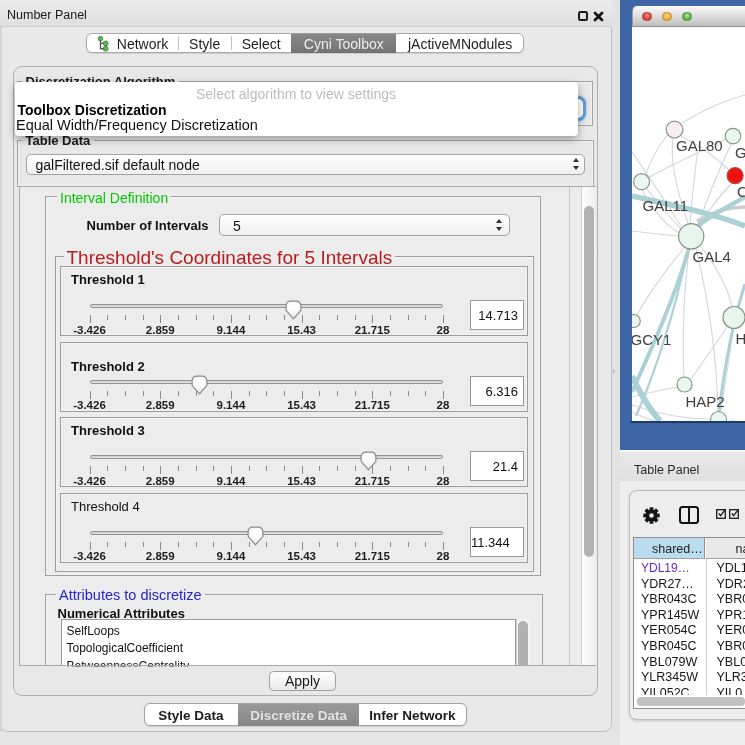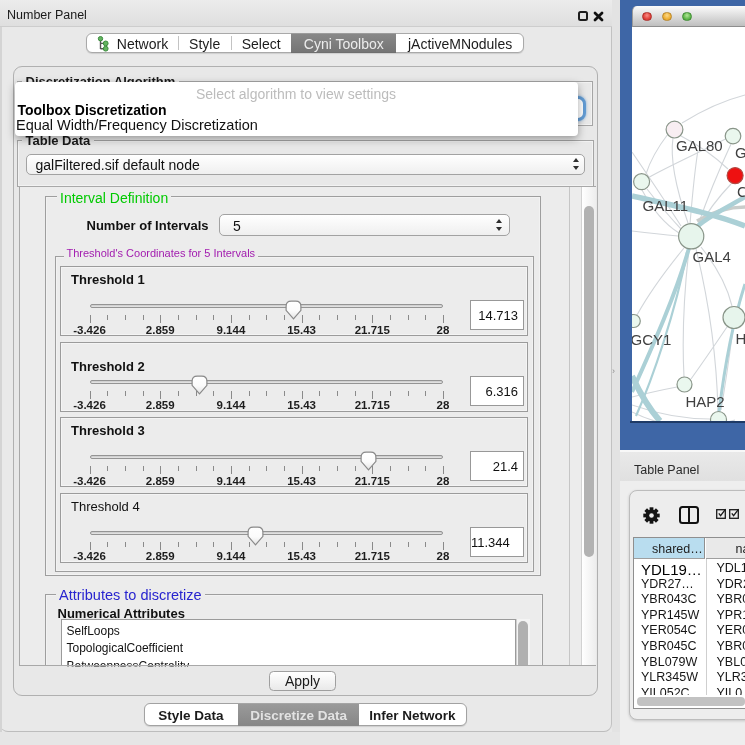--- a/index.html
+++ b/index.html
@@ -55,21 +55,21 @@
 <div class="abs" style="left:583.5px;top:206px;width:10px;height:351px;background:#b2b2b2;border-radius:5px"></div>
 
 <div class="abs" style="left:45px;top:196px;width:496px;height:380px;border:1px solid #9e9e9e;box-shadow:inset 0 0 0 1px #f2f2f2"></div>
 <div class="abs" style="left:57px;top:189.5px;padding:0 3px;background:#ececec;font-size:14px;color:#00ca00">Interval Definition</div>
 <div class="abs" style="left:86.5px;top:217.5px;font-size:13px;font-weight:bold;color:#111">Number of Intervals</div>
 <div class="abs" style="left:218.5px;top:214px;width:291px;height:22px;background:linear-gradient(#ffffff,#efefef);border:1px solid #a2a2a2;border-radius:5px"></div>
 <div class="abs" style="left:233px;top:217.5px;font-size:14px;color:#111">5</div>
 <div style="position:absolute;left:495.5px;top:219px;width:0;height:0;border-left:3.5px solid transparent;border-right:3.5px solid transparent;border-bottom:4.5px solid #2e2e2e"></div>
     <div style="position:absolute;left:495.5px;top:226.5px;width:0;height:0;border-left:3.5px solid transparent;border-right:3.5px solid transparent;border-top:4.5px solid #2e2e2e"></div>
 <div class="abs" style="left:55px;top:256px;width:479px;height:315.5px;border:1px solid #9e9e9e;box-shadow:inset 0 0 0 1px #f2f2f2"></div>
-<div class="abs" style="left:63.5px;top:247px;padding:0 3px;background:#ececec;font-size:11px;color:#a21caf">Threshold's Coordinates for 5 Intervals</div>
+<div class="abs" style="left:63.5px;top:247px;padding:0 3px;background:#ececec;font-size:19px;color:#b91c1c">Threshold's Coordinates for 5 Intervals</div>
 
 <div style="position:absolute;left:60px;top:266.0px;width:468px;height:70px;border:1px solid #9b9b9b;box-shadow:inset 0 0 0 1px #f4f4f4"></div>
 <div style="position:absolute;left:71px;top:272.0px;font-size:13px;font-weight:bold;color:#111">Threshold 1</div>
 <div style="position:absolute;left:90px;top:304.0px;width:353px;height:4px;border:1px solid #949494;border-radius:3px;background:linear-gradient(#c9c9c9,#e8e8e8)"></div>
 <svg style="position:absolute;left:285.1px;top:299.8px" width="17" height="20" viewBox="0 0 17 20">
       <defs>
         <linearGradient id="thg293" x1="0" y1="0" x2="0" y2="1">
           <stop offset="0" stop-color="#ffffff"></stop>
           <stop offset="0.55" stop-color="#fbfbfb"></stop>
           <stop offset="1" stop-color="#e3e3e3"></stop>
@@ -346,21 +346,21 @@
     <svg class="abs" style="left:729px;top:508px" width="11" height="11" viewBox="0 0 11 11">
       <rect x="0.7" y="1.7" width="8.6" height="8.6" fill="none" stroke="#1a1a1a" stroke-width="1.3"></rect>
       <path d="M2.8,5.4 L4.6,7.7 L9.6,1.2" fill="none" stroke="#1a1a1a" stroke-width="1.3"></path>
     </svg>
 <div class="abs" style="left:632.5px;top:536.5px;width:112.5px;height:172px;background:#fff;border:1px solid #8f8f8f;border-right:none"></div>
 <div class="abs" style="left:633.5px;top:537.5px;width:71.5px;height:21px;background:#b9ddef;border-right:1px solid #8f8f8f;border-bottom:1px solid #9f9f9f"></div>
 <div class="abs" style="left:706px;top:537.5px;width:39px;height:21px;background:#e9e9e9;border-bottom:1px solid #9f9f9f"></div>
 <div class="abs" style="left:652px;top:541.5px;font-size:12.5px;color:#222">shared…</div>
 <div class="abs" style="left:735.5px;top:541.5px;font-size:12.5px;color:#222">na</div>
 <div class="abs" style="left:705.5px;top:558.5px;width:1px;height:136px;background:#cfcfcf"></div>
-<div class="abs" style="left:641px;top:561.0px;font-size:15px;color:#000000">YDL19…</div>
+<div class="abs" style="left:641px;top:561.0px;font-size:12px;color:#6d28d9">YDL19…</div>
     <div class="abs" style="left:716.5px;top:561.0px;font-size:12.5px;color:#161616">YDL1</div>
     <div class="abs" style="left:641px;top:576.6px;font-size:12.5px;color:#161616">YDR27…</div>
     <div class="abs" style="left:716.5px;top:576.6px;font-size:12.5px;color:#161616">YDR2</div>
     <div class="abs" style="left:641px;top:592.2px;font-size:12.5px;color:#161616">YBR043C</div>
     <div class="abs" style="left:716.5px;top:592.2px;font-size:12.5px;color:#161616">YBR0</div>
     <div class="abs" style="left:641px;top:607.8px;font-size:12.5px;color:#161616">YPR145W</div>
     <div class="abs" style="left:716.5px;top:607.8px;font-size:12.5px;color:#161616">YPR1</div>
     <div class="abs" style="left:641px;top:623.4px;font-size:12.5px;color:#161616">YER054C</div>
     <div class="abs" style="left:716.5px;top:623.4px;font-size:12.5px;color:#161616">YER0</div>
     <div class="abs" style="left:641px;top:639.0px;font-size:12.5px;color:#161616">YBR045C</div>

